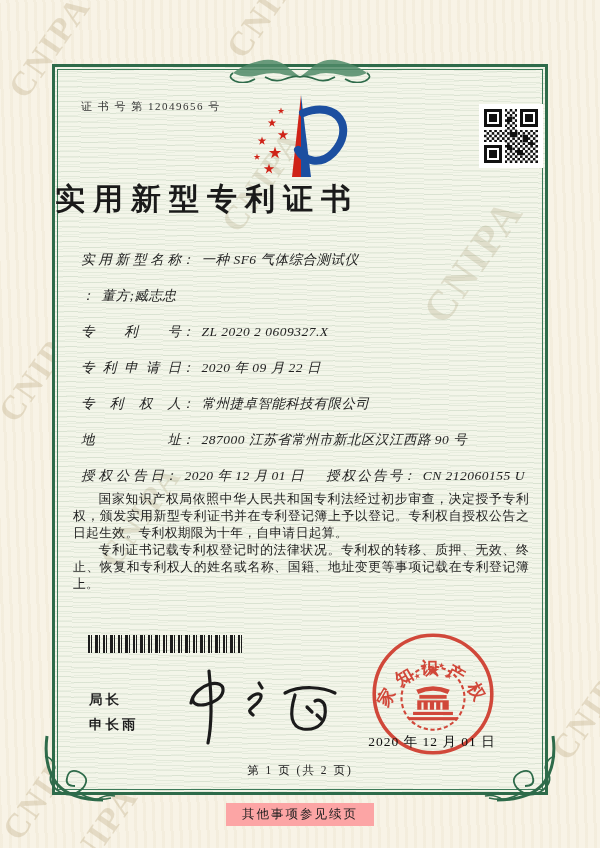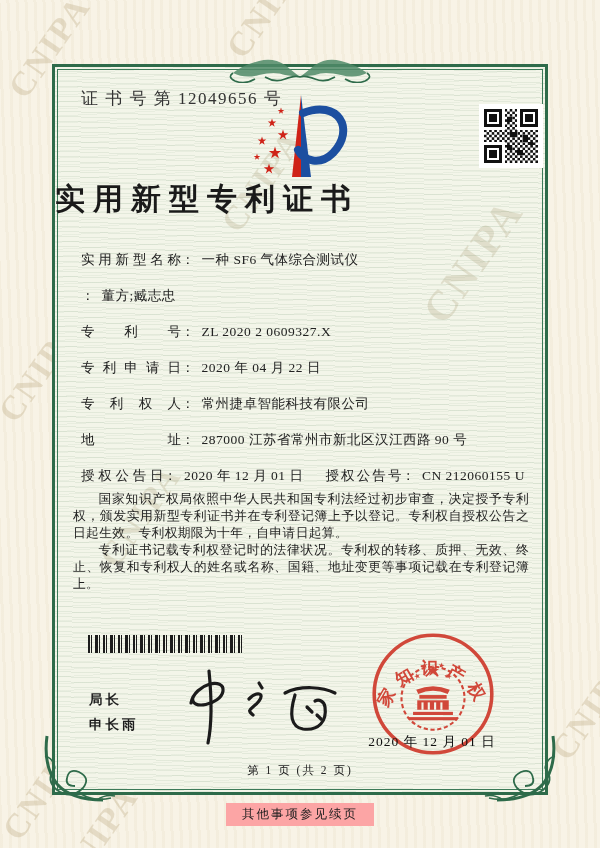--- a/index.html
+++ b/index.html
@@ -29,33 +29,33 @@
   }
   .certificate::before {
     content:""; position:absolute; inset:2px; border:1px solid #3c7a58; pointer-events:none;
   }
   .deco { position:absolute; z-index:4; pointer-events:none; }
   .deco.top-center { left:50%; top:-14px; transform:translateX(-50%); }
   .deco.corner-bl { left:-14px; bottom:-12px; }
   .deco.corner-br { right:-14px; bottom:-12px; transform:scaleX(-1); }
 
   .cert-no {
-    position:absolute; left:26px; top:20px; font-size:17px; letter-spacing:1.5px; color:#333; z-index:5;text-align:center;
+    position:absolute; left:26px; top:32px; font-size:11px; letter-spacing:1.5px; color:#333; z-index:5;text-align:center;
   }
   .logo { position:absolute; left:193px; top:26px; width:110px; height:86px; z-index:5; }
   .qr {
     position:absolute; left:424px; top:37px; width:64px; height:64px; background:#fff;
     padding:5px; z-index:5;
   }
   .qr svg { width:54px; height:54px; display:block; }
   .title {
     position:absolute; left:0; top:112px; width:100%; text-align:left;
     font-size:30px; font-weight:600; letter-spacing:8px; color:#1a1a1a; z-index:5;
   }
-  .fields { position:absolute; left:26px; right:20px; top:182px; z-index:5; font-size:13.5px; }
+  .fields { position:absolute; left:26px; right:20px; top:182px; z-index:5; font-size:13.5px;font-style:italic; }
   .frow { display:flex; align-items:baseline; margin-bottom:14px; line-height:22px; white-space:nowrap; }
   .flabel {
     display:inline-block; width:100px; text-align:justify; text-align-last:justify; color:#222;
   }
   .flabel.l2 { width:92px; margin-left:22px; }
   .fcolon { display:inline-block; }
   .fval { margin-left:7px; letter-spacing:.5px; }
 
   .paragraphs {
     position:absolute; left:18px; right:16px; top:424px; z-index:5;
@@ -201,21 +201,21 @@
       <span class="fval">董方;臧志忠</span>
     </div>
     <div class="frow">
       <span class="flabel">专利号</span>
         <span class="fcolon">：</span>
       <span class="fval">ZL 2020 2 0609327.X</span>
     </div>
     <div class="frow">
       <span class="flabel">专利申请日</span>
         <span class="fcolon">：</span>
-      <span class="fval">2020 年 04 月 22 日</span>
+      <span class="fval">2020 年 09 月 22 日</span>
     </div>
     <div class="frow">
       <span class="flabel">专利权人</span>
         <span class="fcolon">：</span>
       <span class="fval">常州捷卓智能科技有限公司</span>
     </div>
     <div class="frow">
       <span class="flabel">地址</span>
         <span class="fcolon">：</span>
       <span class="fval">287000 江苏省常州市新北区汉江西路 90 号</span>

